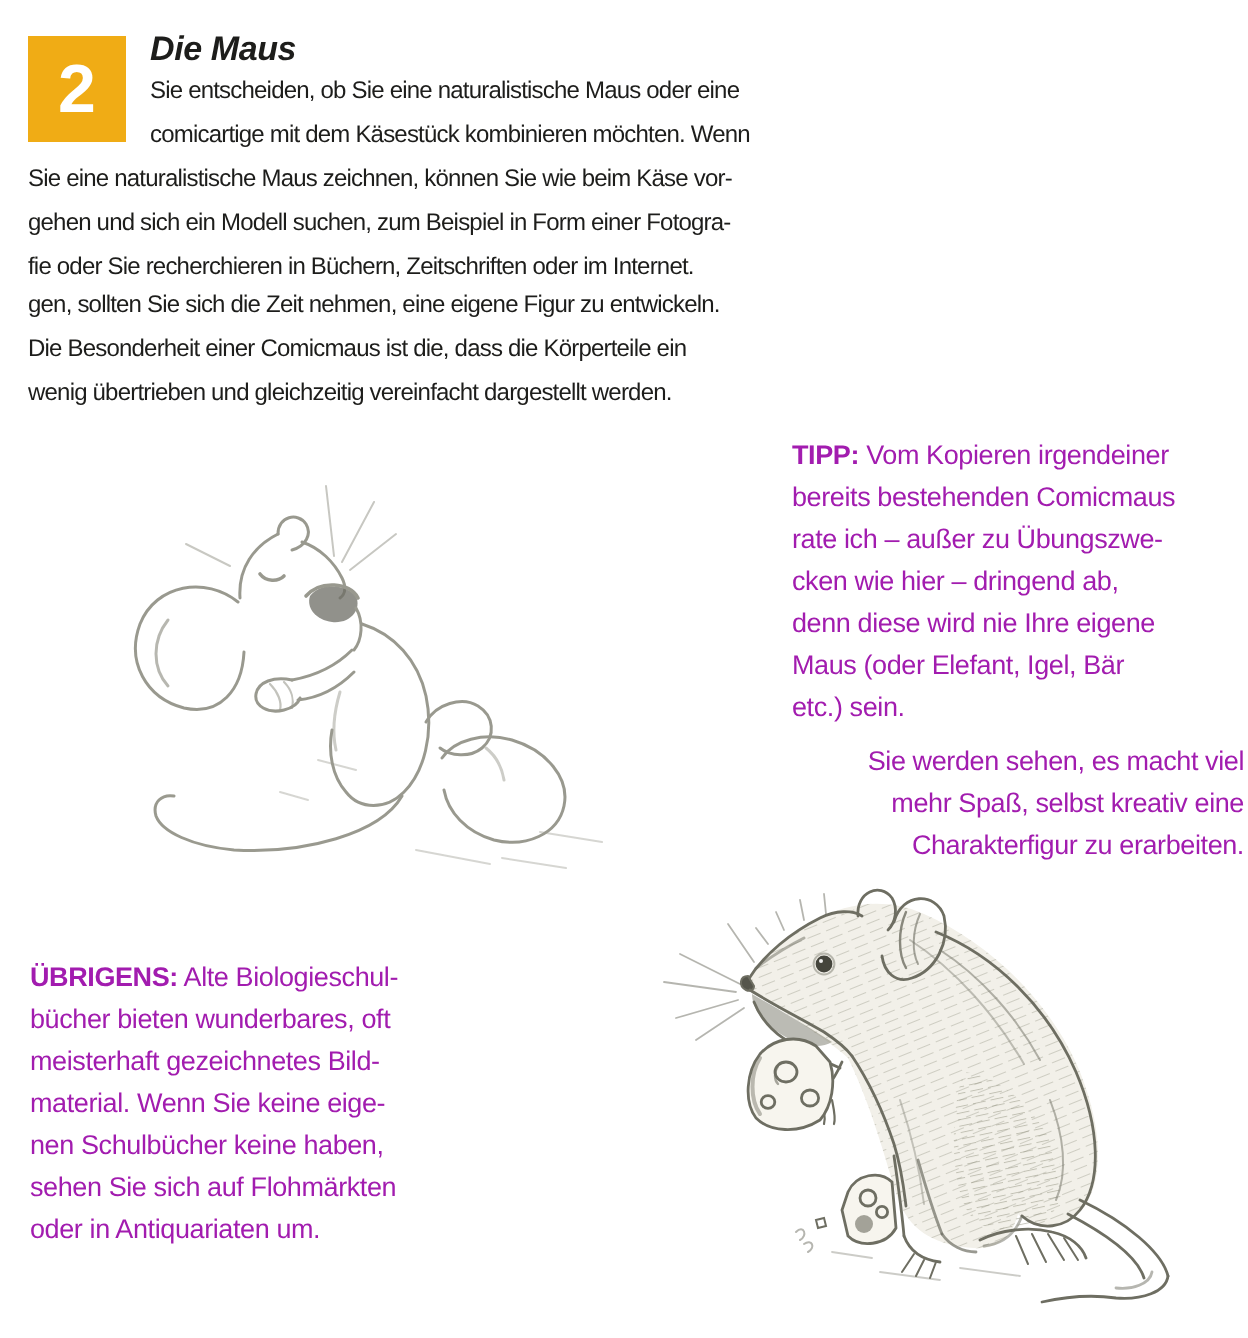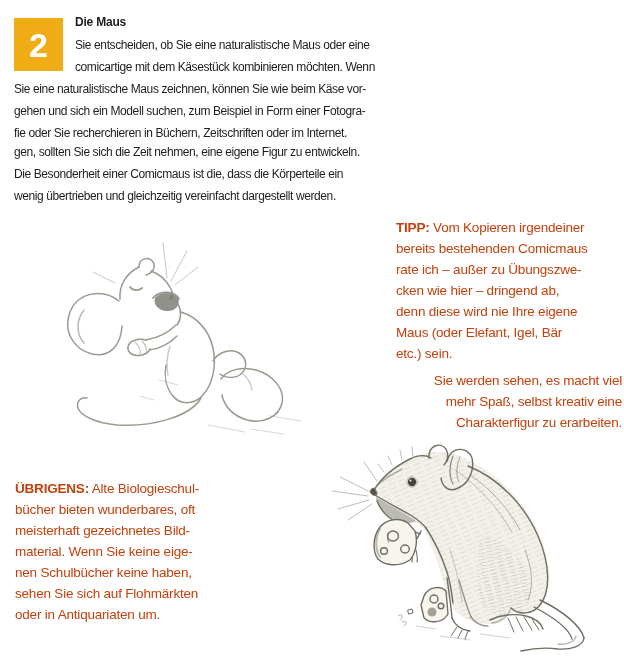--- a/index.html
+++ b/index.html
@@ -9,27 +9,27 @@
     color:#1d1d1b;
   }
   .badge{
     position:absolute;left:14px;top:18px;width:49px;height:53px;
     background:#F0AC15;color:#ffffff;
     display:flex;align-items:center;justify-content:center;
     font-size:34px;font-weight:700;line-height:1;
   }
   .title{
     position:absolute;left:75px;top:15px;
-    font-size:12px;font-weight:700;letter-spacing:-0.2px;color:#1d1d1b;
+    font-size:17px;font-weight:700;letter-spacing:-0.2px;color:#1d1d1b;font-style:italic;
   }
   .body-txt{font-size:12px;line-height:22px;letter-spacing:-0.4px;color:#1d1d1b;}
   .intro-indent{position:absolute;left:75px;top:34px;width:400px;}
   .intro-full{position:absolute;left:14px;top:78px;width:470px;}
   .para2{position:absolute;left:14px;top:141px;width:470px;}
-  .side-txt{font-size:13.5px;line-height:21px;letter-spacing:-0.2px;color:#c2410c;}
+  .side-txt{font-size:13.5px;line-height:21px;letter-spacing:-0.2px;color:#a21caf;}
   .tip{position:absolute;left:396px;top:217px;width:226px;}
   .tip-p2{margin-top:6px;text-align:right;}
   .aside-box{position:absolute;left:15px;top:478px;width:220px;}
   .lead{font-weight:700;}
   .ln{white-space:nowrap;}
   .sketch{position:absolute;}
   .sketch-comic{left:20px;top:228px;width:300px;height:230px;}
   .sketch-real{left:320px;top:430px;width:304px;height:239px;}
   svg{display:block;}
 </style>

